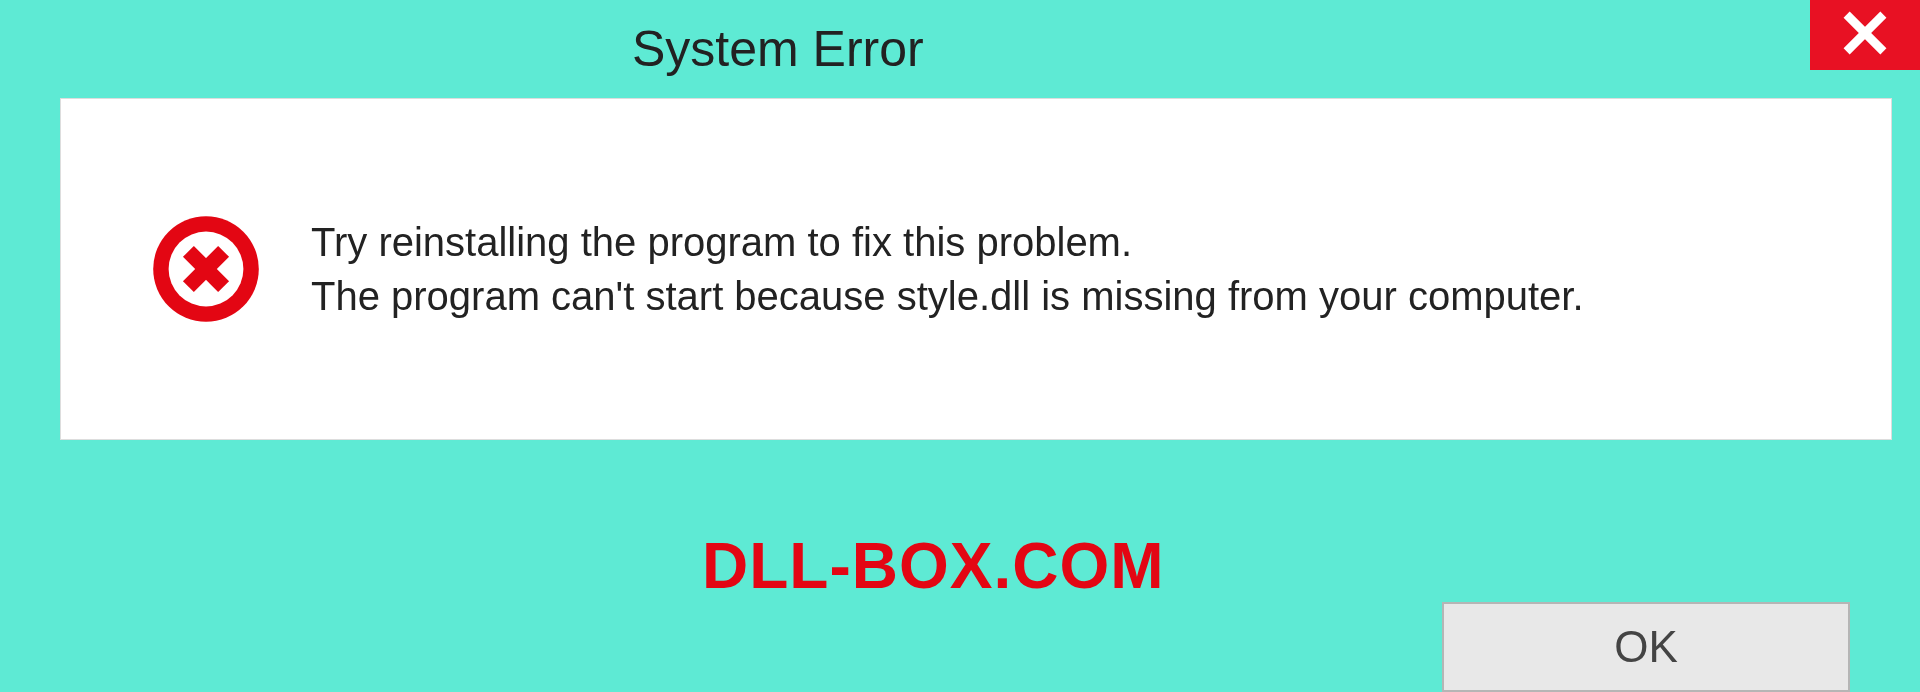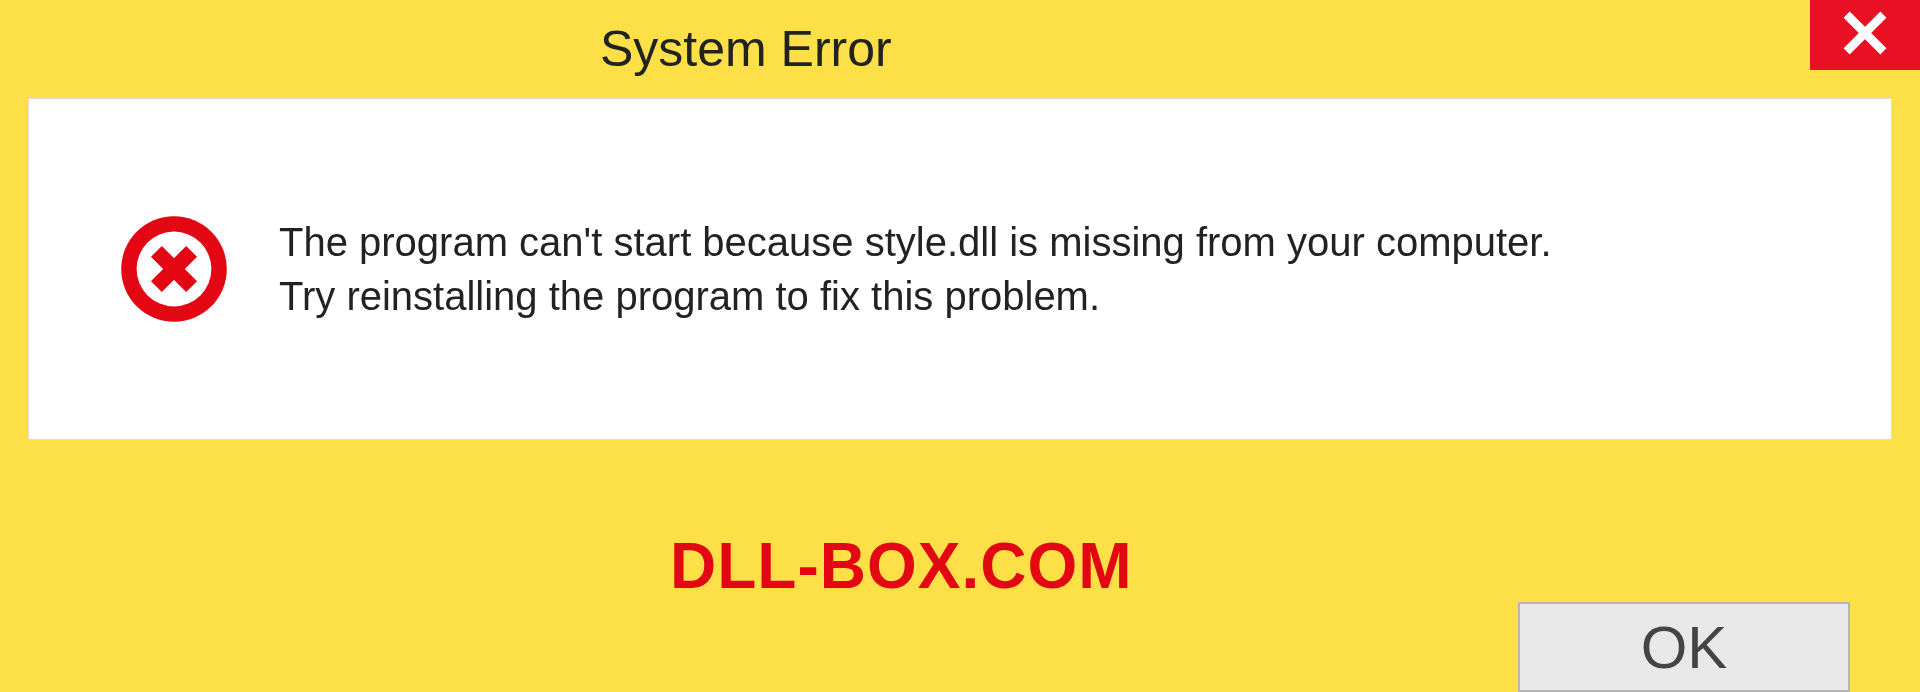--- a/index.html
+++ b/index.html
@@ -11,24 +11,25 @@
       font-family: "Segoe UI", Tahoma, Arial, sans-serif;
       background: #f0f0f0;
       width: 1920px;
       height: 692px;
       position: relative;
       overflow: hidden;
     }
     .window {
       width: 100%;
       height: 100%;
-      background: #fde047;
+      background: #5eead4;
       position: relative;
       display: flex;
       flex-direction: column;
+      padding-left: 32px;
     }
     .titlebar {
       height: 98px;
       display: flex;
       align-items: center;
       position: relative;
       padding-left: 600px;
     }
     .window-title {
       font-size: 50px;
@@ -92,25 +93,25 @@
       left: 670px;
       top: 50%;
       transform: translateY(-50%);
       font-size: 64px;
       font-weight: 800;
       color: #e30613;
       letter-spacing: 1px;
       font-family: Arial, sans-serif;
     }
     .ok-button {
-      width: 332px;
+      width: 408px;
       height: 90px;
       background: #e8e8e8;
       border: 2px solid #b5b5b5;
-      font-size: 60px;
+      font-size: 44px;
       color: #444;
       display: flex;
       align-items: center;
       justify-content: center;
       cursor: pointer;
       font-family: "Segoe UI", Tahoma, Arial, sans-serif;
     }
   </style>
 </head>
 <body>
@@ -132,22 +133,22 @@
   <div class="content-panel">
     <div class="error-icon">
       <svg viewBox="0 0 100 100">
         <circle cx="50" cy="50" r="48" fill="#e30613"></circle>
         <circle cx="50" cy="50" r="34" fill="#fff"></circle>
         <line x1="34" y1="34" x2="66" y2="66" stroke="#e30613" stroke-width="14" stroke-linecap="butt"></line>
         <line x1="66" y1="34" x2="34" y2="66" stroke="#e30613" stroke-width="14" stroke-linecap="butt"></line>
       </svg>
     </div>
     <div class="message">
+      <span class="message-line">Try reinstalling the program to fix this problem.</span>
       <span class="message-line">The program can't start because style.dll is missing from your computer.</span>
-      <span class="message-line">Try reinstalling the program to fix this problem.</span>
     </div>
   </div>
 
   <div class="footer">
     <div class="watermark">DLL-BOX.COM</div>
     <button class="ok-button">OK</button>
   </div>
 
 </div>
 

